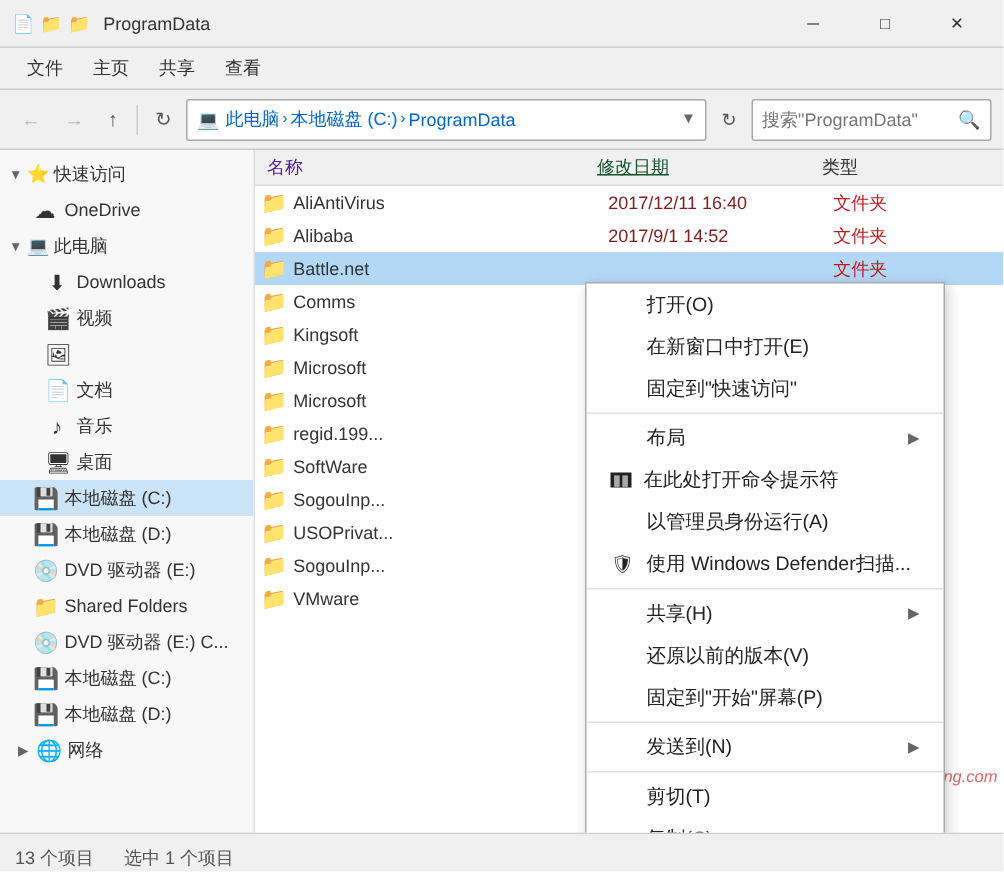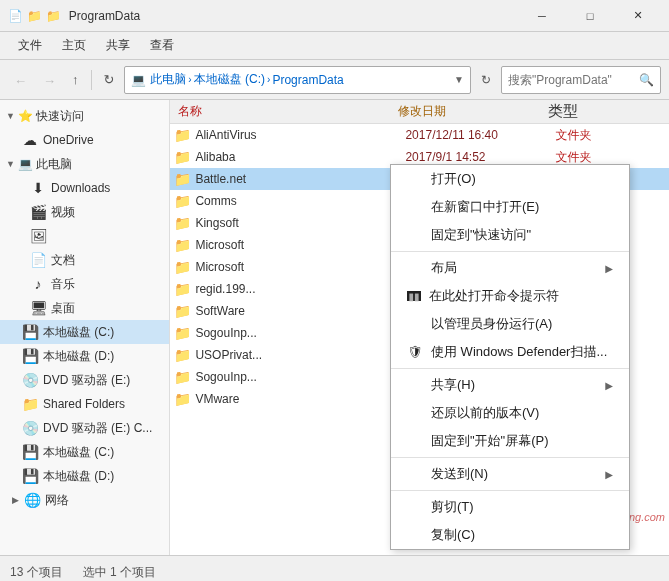--- a/index.html
+++ b/index.html
@@ -177,23 +177,23 @@
       position: relative;
     }
     .file-list-header {
       display: flex;
       align-items: center;
       background: #f0f0f0;
       border-bottom: 1px solid #ddd;
       height: 24px;
       padding: 0 4px;
     }
-    .col-name { width: 220px; padding: 0 4px; font-size: 12px; color: #b91c1c; cursor: pointer; }
-    .col-date { width: 150px; padding: 0 4px; font-size: 12px; color: #a16207; cursor: pointer; }
-    .col-type { flex: 1; padding: 0 4px; font-size: 15px; color: #333; cursor: pointer; }
+    .col-name { width: 220px; padding: 0 4px; font-size: 12px; color: #4c1d95; cursor: pointer; }
+    .col-date { width: 150px; padding: 0 4px; font-size: 12px; color: #14532d; cursor: pointer; text-decoration: underline; }
+    .col-type { flex: 1; padding: 0 4px; font-size: 12px; color: #333; cursor: pointer; }
     .file-list-body {
       overflow-y: auto;
       height: calc(100% - 24px);
     }
     .file-row {
       display: flex;
       align-items: center;
       height: 22px;
       padding: 0 4px;
       cursor: pointer;
@@ -214,21 +214,21 @@
       align-items: center;
       padding: 16px 10px;
       gap: 20px;
       font-size: 12px;
       color: #555;
     }
 
     
     .context-menu {
       position: absolute;
-      top: 64px;
+      top: 88px;
       left: 220px;
       width: 240px;
       background: #fff;
       border: 1px solid #aaa;
       box-shadow: 2px 2px 8px rgba(0,0,0,0.2);
       z-index: 100;
       font-size: 13px;
     }
     .ctx-item {
       display: flex;

